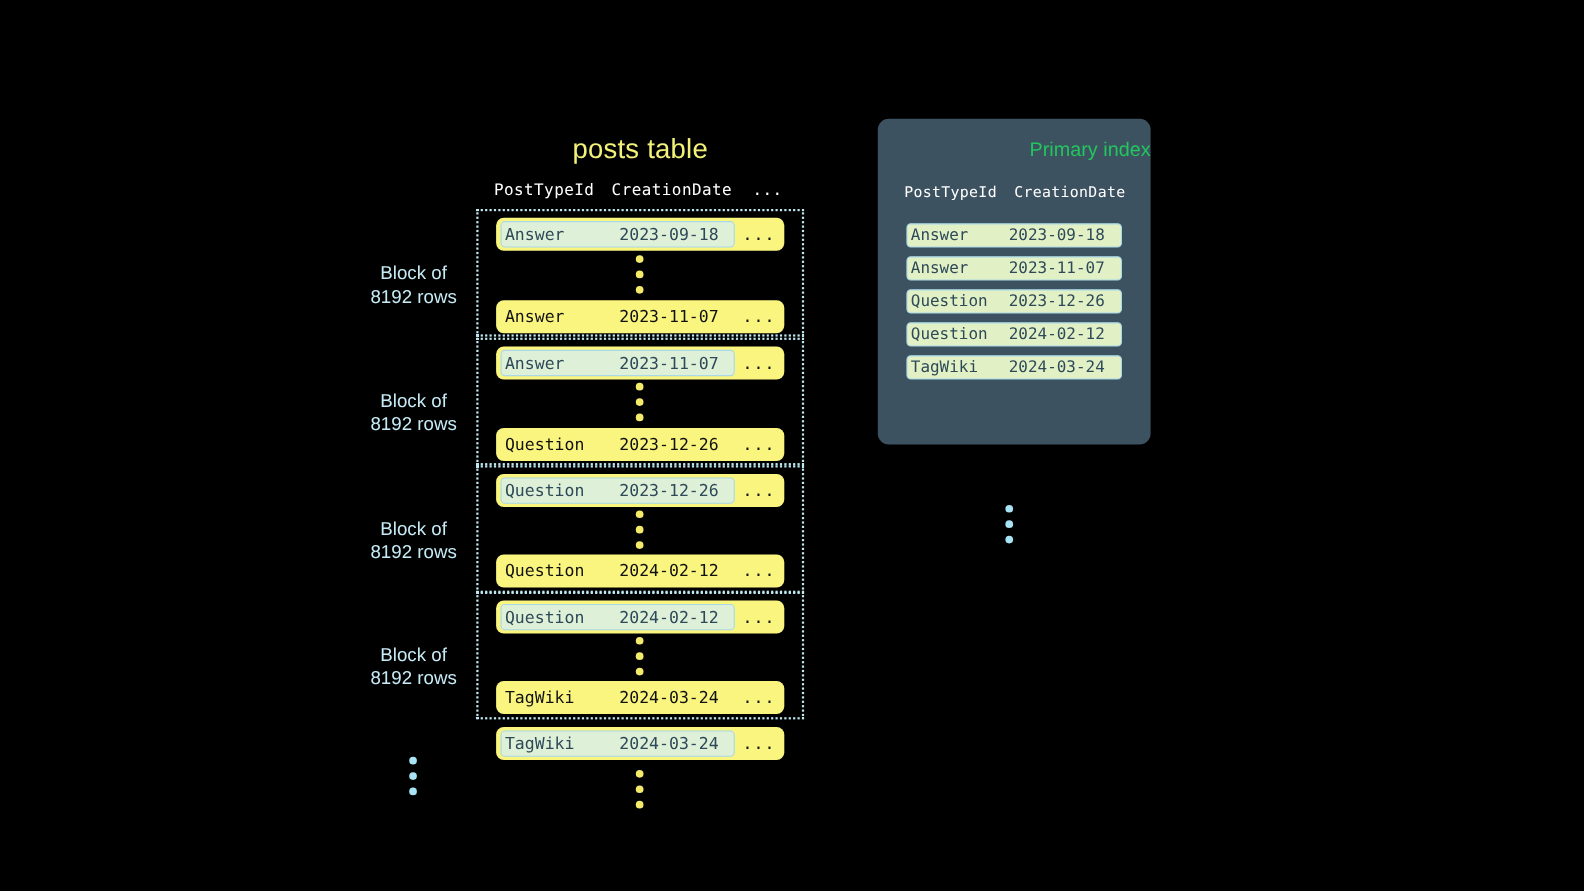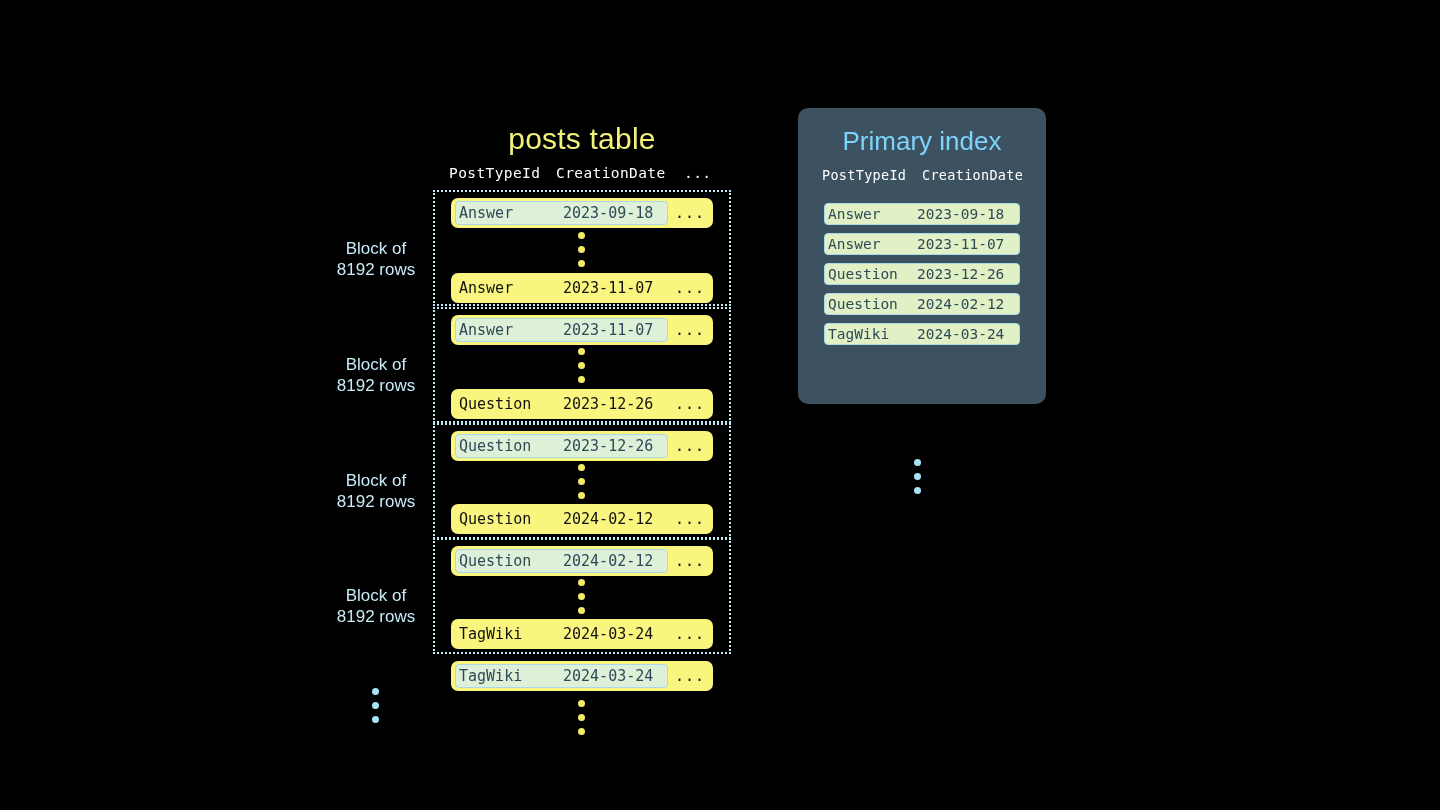--- a/index.html
+++ b/index.html
@@ -17,21 +17,21 @@
   }
 
   
   #posts-table-title {
     position: absolute;
     left: 432px;
     top: 122px;
     width: 300px;
     text-align: center;
     color: #f2f27a;
-    font-size: 30px;
+    font-size: 25px;
     font-family: "Liberation Sans", sans-serif;
     letter-spacing: 0.2px;
   }
 
   #posts-col-headers {
     position: absolute;
     left: 449px;
     top: 165px;
     width: 264px;
     display: flex;
@@ -131,23 +131,23 @@
     width: 248px;
     height: 296px;
     background: #3d5260;
     border-radius: 10px;
   }
   #primary-index-title {
     position: absolute;
     left: 0;
     top: 18px;
     width: 100%;
-    text-align: center;
-    color: #7dd3fc;
-    font-size: 26px;
+    text-align: right;
+    color: #22c55e;
+    font-size: 18px;
     font-family: "Liberation Sans", sans-serif;
   }
   #index-col-headers {
     position: absolute;
     left: 24px;
     top: 59px;
     width: 210px;
     display: flex;
     color: #ffffff;
     font-family: "DejaVu Sans Mono", monospace;

